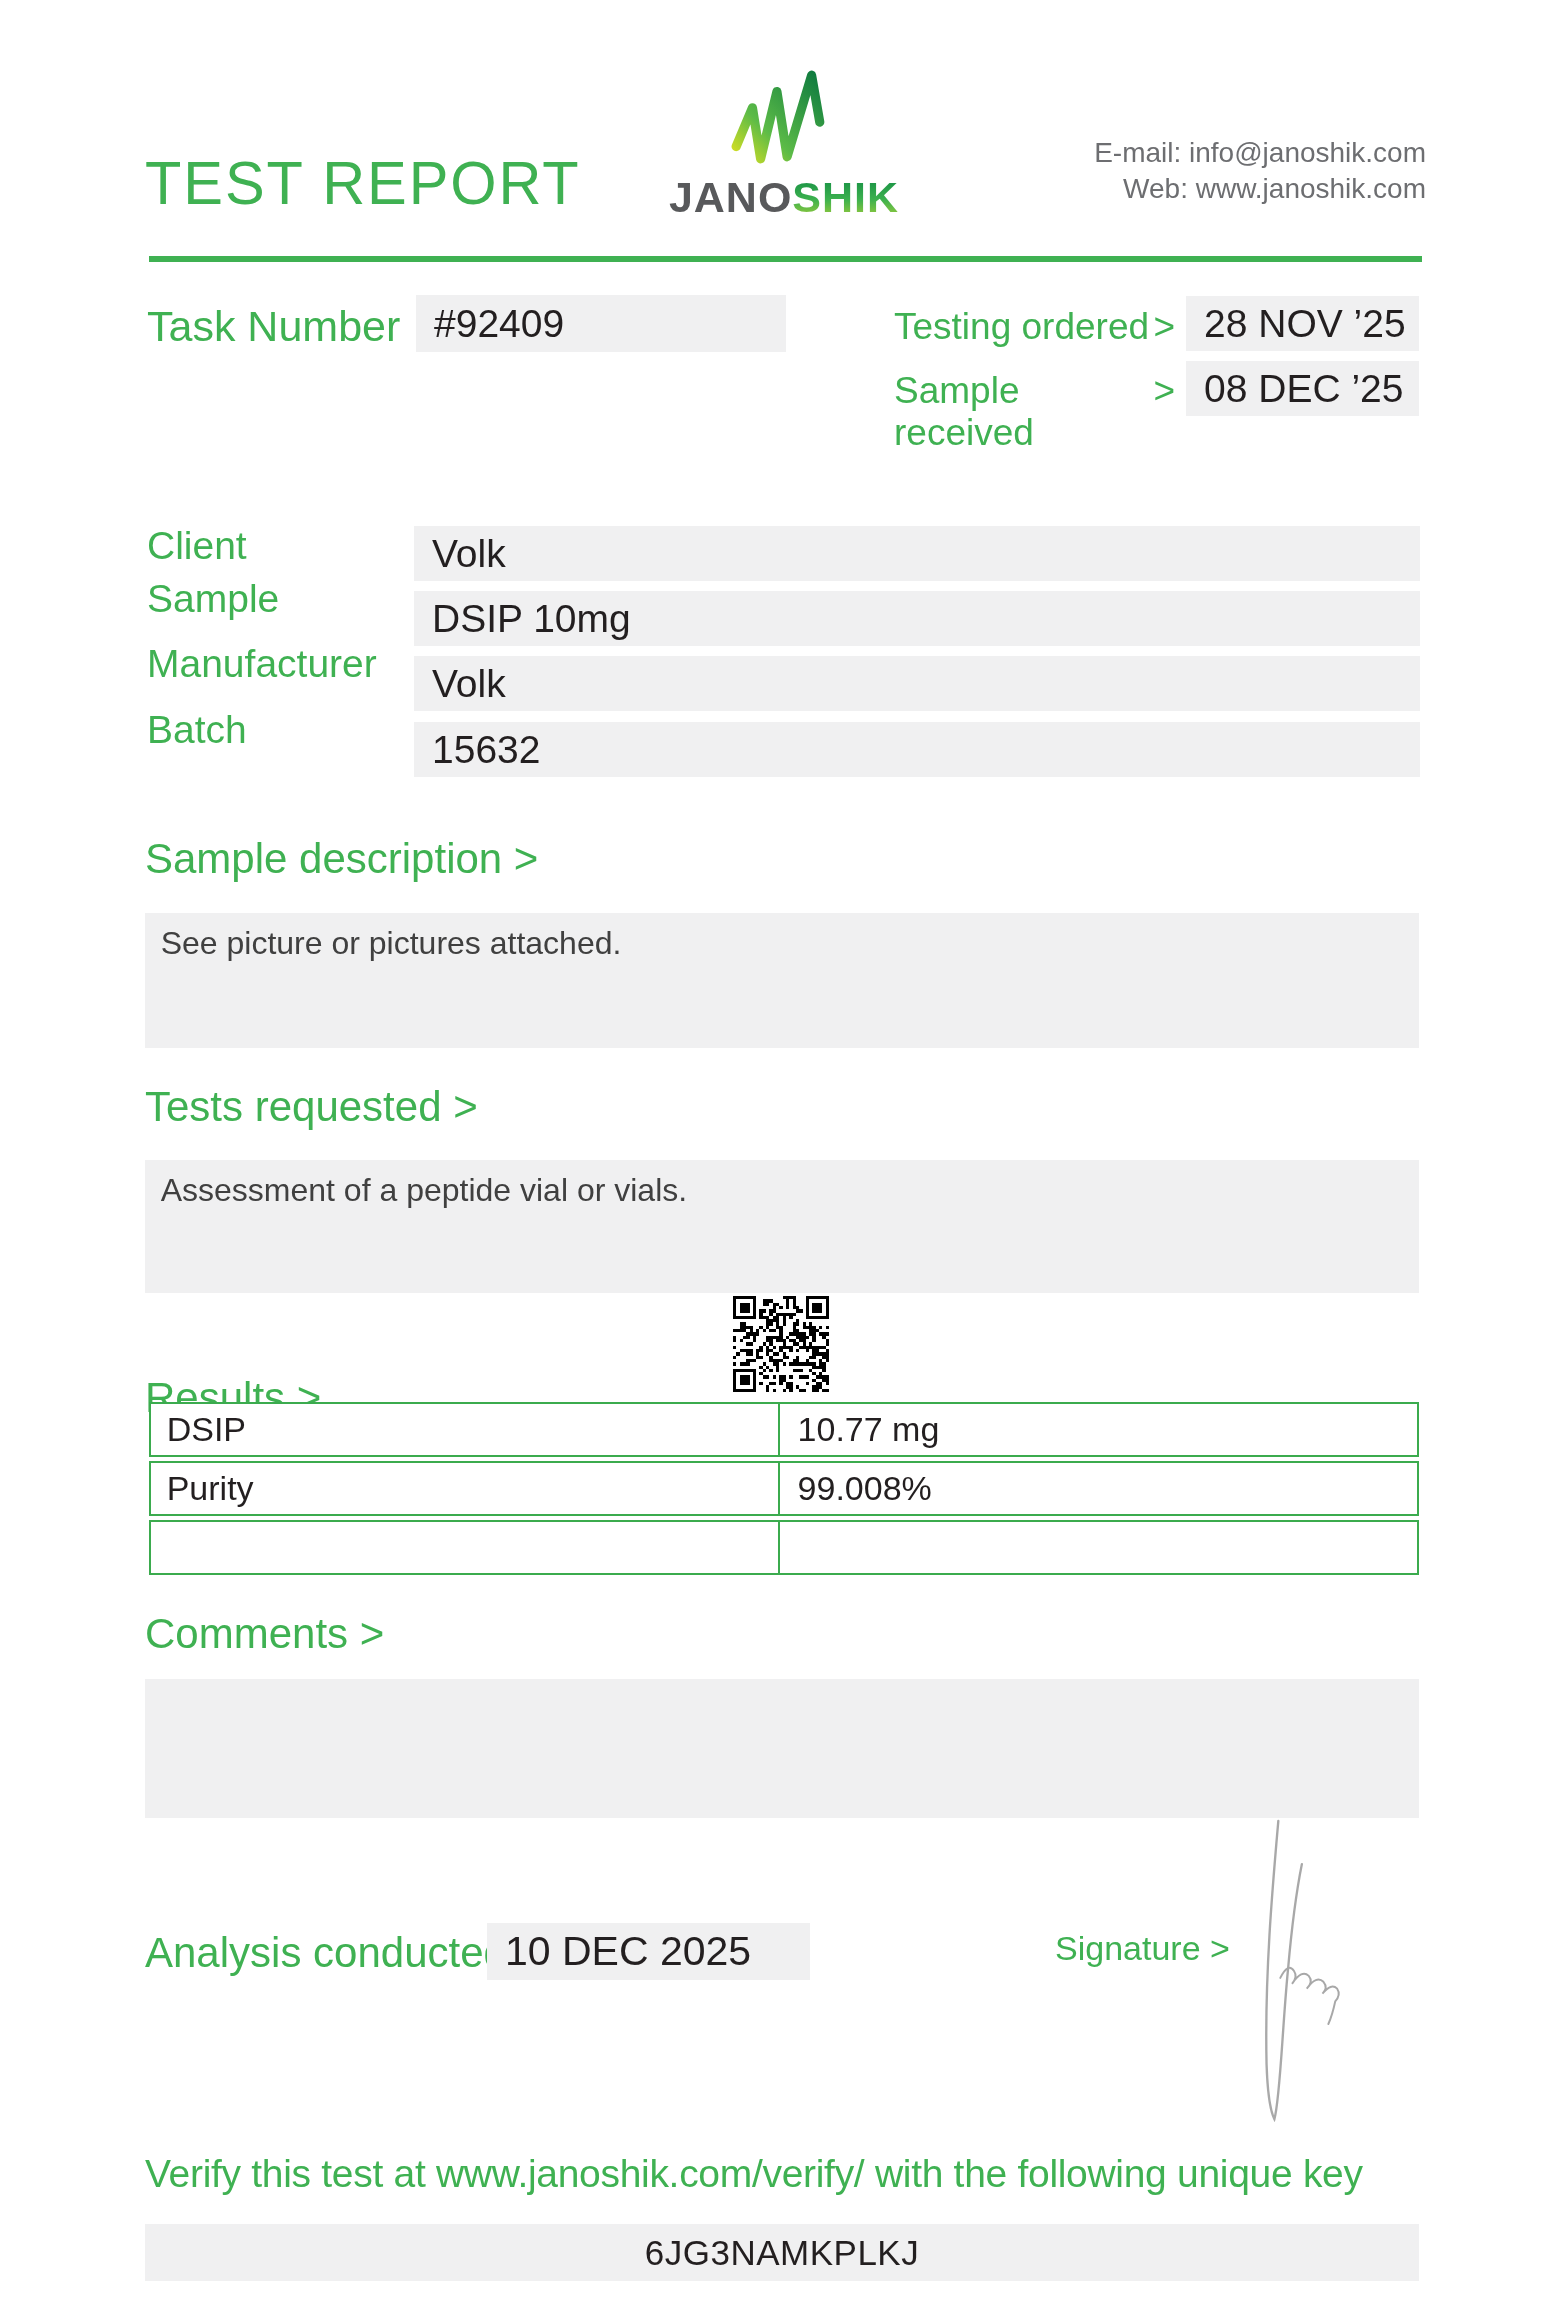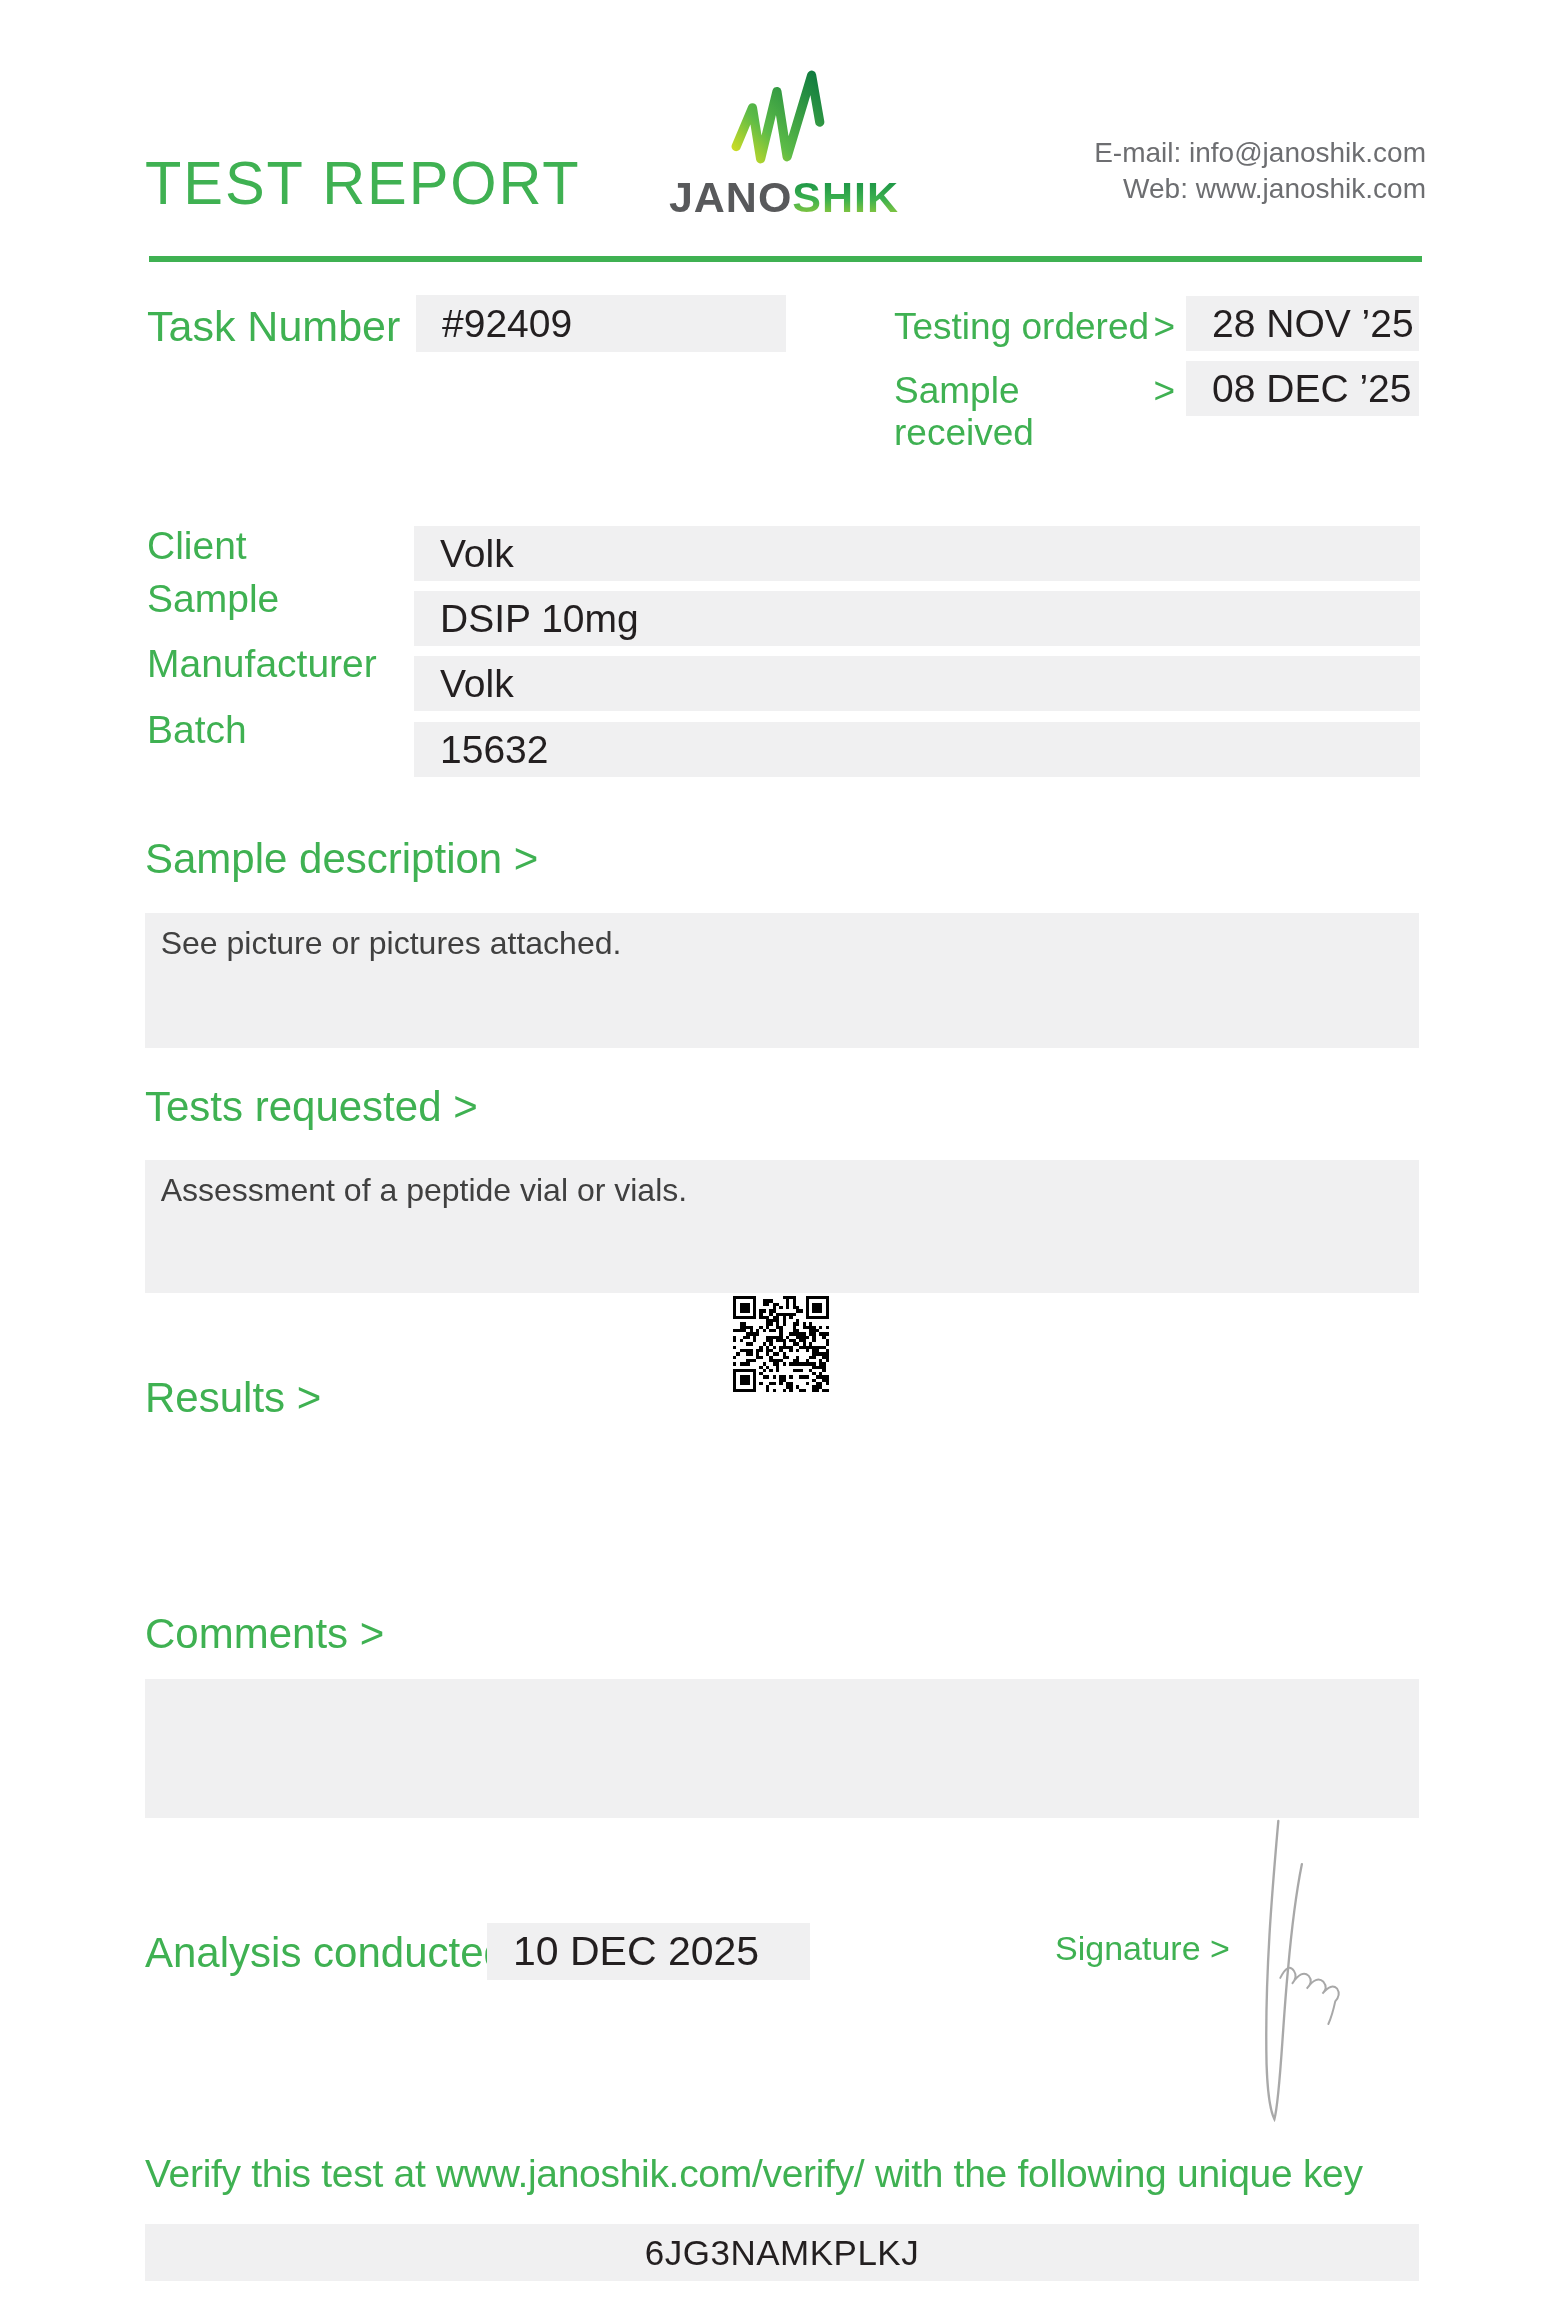--- a/index.html
+++ b/index.html
@@ -17,21 +17,21 @@
   @supports ((-webkit-background-clip:text) or (background-clip:text)) {
     .shik { background:linear-gradient(180deg,#0e8843 0%,#3cb14e 55%,#a9cf38 100%);
             -webkit-background-clip:text; background-clip:text; color:transparent; }
   }
 
   .contact { right:142px; top:135px; text-align:right; font-size:28px; line-height:36px; color:#6D6E71; }
 
   .rule { left:149px; top:256px; width:1273px; height:5.9px; background:#3FB152; }
 
   .label { font-size:41px; color:#3FB152; white-space:nowrap; }
-  .value-box { height:57px; background:#F0F0F1; font-size:39px; color:#231f20; display:flex; align-items:center; padding-left:26px; box-sizing:border-box; white-space:nowrap; }
+  .value-box { height:57px; background:#F0F0F1; font-size:39px; color:#231f20; display:flex; align-items:center; padding-left:18px; box-sizing:border-box; white-space:nowrap; }
 
   .task-label { left:147px; top:302px; font-size:43px; }
   .task-box { left:416px; top:295px; width:370px; }
 
   .date-label-row { left:894px; width:281px; display:flex; justify-content:space-between; font-size:37px; color:#3FB152; }
   .date-box { left:1186px; width:233px; height:55px; }
 
   .info-label { left:147px; font-size:39px; }
   .info-box { left:414px; width:1006px; height:55px;margin-top:23px; }
 
@@ -127,20 +127,34 @@
       <path d="M0 0h7v7h-7zM1 1v5h5v-5z" fill-rule="evenodd"></path>
         <rect x="2" y="2" width="3" height="3"></rect>
       <path d="M22 0h7v7h-7zM23 1v5h5v-5z" fill-rule="evenodd"></path>
         <rect x="24" y="2" width="3" height="3"></rect>
       <path d="M0 22h7v7h-7zM1 23v5h5v-5z" fill-rule="evenodd"></path>
         <rect x="2" y="24" width="3" height="3"></rect>
     </g>
   <path d="M15 0h1v1h-1zM16 0h1v1h-1zM17 0h1v1h-1zM18 0h1v1h-1zM9 1h1v1h-1zM10 1h1v1h-1zM11 1h1v1h-1zM16 1h1v1h-1zM18 1h1v1h-1zM9 2h1v1h-1zM10 2h1v1h-1zM12 2h1v1h-1zM13 2h1v1h-1zM16 2h1v1h-1zM18 2h1v1h-1zM12 3h1v1h-1zM14 3h1v1h-1zM16 3h1v1h-1zM18 3h1v1h-1zM19 3h1v1h-1zM8 4h1v1h-1zM9 4h1v1h-1zM11 4h1v1h-1zM12 4h1v1h-1zM19 4h1v1h-1zM20 4h1v1h-1zM8 5h1v1h-1zM11 5h1v1h-1zM13 5h1v1h-1zM14 5h1v1h-1zM15 5h1v1h-1zM16 5h1v1h-1zM17 5h1v1h-1zM18 5h1v1h-1zM8 6h1v1h-1zM9 6h1v1h-1zM10 6h1v1h-1zM12 6h1v1h-1zM13 6h1v1h-1zM15 6h1v1h-1zM17 6h1v1h-1zM10 7h1v1h-1zM11 7h1v1h-1zM12 7h1v1h-1zM13 7h1v1h-1zM15 7h1v1h-1zM19 7h1v1h-1zM2 8h1v1h-1zM3 8h1v1h-1zM10 8h1v1h-1zM11 8h1v1h-1zM13 8h1v1h-1zM15 8h1v1h-1zM18 8h1v1h-1zM19 8h1v1h-1zM21 8h1v1h-1zM23 8h1v1h-1zM2 9h1v1h-1zM3 9h1v1h-1zM4 9h1v1h-1zM5 9h1v1h-1zM8 9h1v1h-1zM10 9h1v1h-1zM13 9h1v1h-1zM14 9h1v1h-1zM18 9h1v1h-1zM21 9h1v1h-1zM22 9h1v1h-1zM23 9h1v1h-1zM24 9h1v1h-1zM26 9h1v1h-1zM28 9h1v1h-1zM0 10h1v1h-1zM1 10h1v1h-1zM2 10h1v1h-1zM3 10h1v1h-1zM5 10h1v1h-1zM7 10h1v1h-1zM9 10h1v1h-1zM11 10h1v1h-1zM12 10h1v1h-1zM14 10h1v1h-1zM18 10h1v1h-1zM19 10h1v1h-1zM23 10h1v1h-1zM24 10h1v1h-1zM25 10h1v1h-1zM4 11h1v1h-1zM5 11h1v1h-1zM6 11h1v1h-1zM7 11h1v1h-1zM14 11h1v1h-1zM17 11h1v1h-1zM18 11h1v1h-1zM19 11h1v1h-1zM20 11h1v1h-1zM21 11h1v1h-1zM23 11h1v1h-1zM24 11h1v1h-1zM26 11h1v1h-1zM27 11h1v1h-1zM28 11h1v1h-1zM0 12h1v1h-1zM3 12h1v1h-1zM4 12h1v1h-1zM6 12h1v1h-1zM10 12h1v1h-1zM11 12h1v1h-1zM12 12h1v1h-1zM13 12h1v1h-1zM14 12h1v1h-1zM16 12h1v1h-1zM19 12h1v1h-1zM20 12h1v1h-1zM21 12h1v1h-1zM22 12h1v1h-1zM24 12h1v1h-1zM27 12h1v1h-1zM0 13h1v1h-1zM2 13h1v1h-1zM6 13h1v1h-1zM10 13h1v1h-1zM11 13h1v1h-1zM13 13h1v1h-1zM14 13h1v1h-1zM15 13h1v1h-1zM17 13h1v1h-1zM18 13h1v1h-1zM20 13h1v1h-1zM21 13h1v1h-1zM24 13h1v1h-1zM28 13h1v1h-1zM4 14h1v1h-1zM5 14h1v1h-1zM9 14h1v1h-1zM11 14h1v1h-1zM15 14h1v1h-1zM18 14h1v1h-1zM19 14h1v1h-1zM21 14h1v1h-1zM23 14h1v1h-1zM28 14h1v1h-1zM0 15h1v1h-1zM8 15h1v1h-1zM10 15h1v1h-1zM12 15h1v1h-1zM14 15h1v1h-1zM15 15h1v1h-1zM16 15h1v1h-1zM17 15h1v1h-1zM20 15h1v1h-1zM21 15h1v1h-1zM22 15h1v1h-1zM23 15h1v1h-1zM24 15h1v1h-1zM25 15h1v1h-1zM26 15h1v1h-1zM27 15h1v1h-1zM2 16h1v1h-1zM3 16h1v1h-1zM4 16h1v1h-1zM5 16h1v1h-1zM7 16h1v1h-1zM8 16h1v1h-1zM10 16h1v1h-1zM11 16h1v1h-1zM14 16h1v1h-1zM17 16h1v1h-1zM19 16h1v1h-1zM22 16h1v1h-1zM24 16h1v1h-1zM25 16h1v1h-1zM28 16h1v1h-1zM1 17h1v1h-1zM4 17h1v1h-1zM5 17h1v1h-1zM7 17h1v1h-1zM10 17h1v1h-1zM12 17h1v1h-1zM13 17h1v1h-1zM15 17h1v1h-1zM24 17h1v1h-1zM25 17h1v1h-1zM26 17h1v1h-1zM27 17h1v1h-1zM28 17h1v1h-1zM0 18h1v1h-1zM7 18h1v1h-1zM8 18h1v1h-1zM11 18h1v1h-1zM15 18h1v1h-1zM16 18h1v1h-1zM19 18h1v1h-1zM23 18h1v1h-1zM24 18h1v1h-1zM27 18h1v1h-1zM28 18h1v1h-1zM4 19h1v1h-1zM5 19h1v1h-1zM6 19h1v1h-1zM11 19h1v1h-1zM12 19h1v1h-1zM13 19h1v1h-1zM14 19h1v1h-1zM18 19h1v1h-1zM19 19h1v1h-1zM22 19h1v1h-1zM26 19h1v1h-1zM28 19h1v1h-1zM0 20h1v1h-1zM2 20h1v1h-1zM3 20h1v1h-1zM4 20h1v1h-1zM9 20h1v1h-1zM12 20h1v1h-1zM13 20h1v1h-1zM15 20h1v1h-1zM17 20h1v1h-1zM18 20h1v1h-1zM19 20h1v1h-1zM20 20h1v1h-1zM21 20h1v1h-1zM22 20h1v1h-1zM23 20h1v1h-1zM24 20h1v1h-1zM26 20h1v1h-1zM27 20h1v1h-1zM8 21h1v1h-1zM10 21h1v1h-1zM13 21h1v1h-1zM24 21h1v1h-1zM25 21h1v1h-1zM26 21h1v1h-1zM27 21h1v1h-1zM9 22h1v1h-1zM11 22h1v1h-1zM13 22h1v1h-1zM18 22h1v1h-1zM19 22h1v1h-1zM20 22h1v1h-1zM23 22h1v1h-1zM27 22h1v1h-1zM8 23h1v1h-1zM24 23h1v1h-1zM26 23h1v1h-1zM9 24h1v1h-1zM10 24h1v1h-1zM12 24h1v1h-1zM14 24h1v1h-1zM15 24h1v1h-1zM17 24h1v1h-1zM20 24h1v1h-1zM21 24h1v1h-1zM22 24h1v1h-1zM25 24h1v1h-1zM26 24h1v1h-1zM27 24h1v1h-1zM28 24h1v1h-1zM14 25h1v1h-1zM15 25h1v1h-1zM24 25h1v1h-1zM27 25h1v1h-1zM28 25h1v1h-1zM8 26h1v1h-1zM11 26h1v1h-1zM12 26h1v1h-1zM14 26h1v1h-1zM16 26h1v1h-1zM17 26h1v1h-1zM22 26h1v1h-1zM25 26h1v1h-1zM26 26h1v1h-1zM28 26h1v1h-1zM10 27h1v1h-1zM16 27h1v1h-1zM17 27h1v1h-1zM19 27h1v1h-1zM24 27h1v1h-1zM25 27h1v1h-1zM26 27h1v1h-1zM10 28h1v1h-1zM12 28h1v1h-1zM15 28h1v1h-1zM17 28h1v1h-1zM20 28h1v1h-1zM21 28h1v1h-1zM24 28h1v1h-1zM25 28h1v1h-1zM27 28h1v1h-1zM28 28h1v1h-1z" fill="#000"></path>
     </svg>
 
+  <div class="abs results-table">
+    <div class="result-row">
+      <div class="cell-name">DSIP</div>
+      <div class="cell-value">10.77 mg</div>
+    </div>
+    <div class="result-row">
+      <div class="cell-name">Purity</div>
+      <div class="cell-value">99.008%</div>
+    </div>
+    <div class="result-row">
+      <div class="cell-name"></div>
+      <div class="cell-value"></div>
+    </div>
+  </div>
 
   <div class="abs section-heading" style="top:1610px;">Comments &gt;</div>
   <div class="abs section-box" style="top:1679px; height:139px;">
     <span></span>
   </div>
 
   <div class="abs label analysis-label">Analysis conducted &gt;</div>
   <div class="abs value-box analysis-box">10 DEC 2025</div>
   <div class="abs label signature-label">Signature &gt;</div>
 

